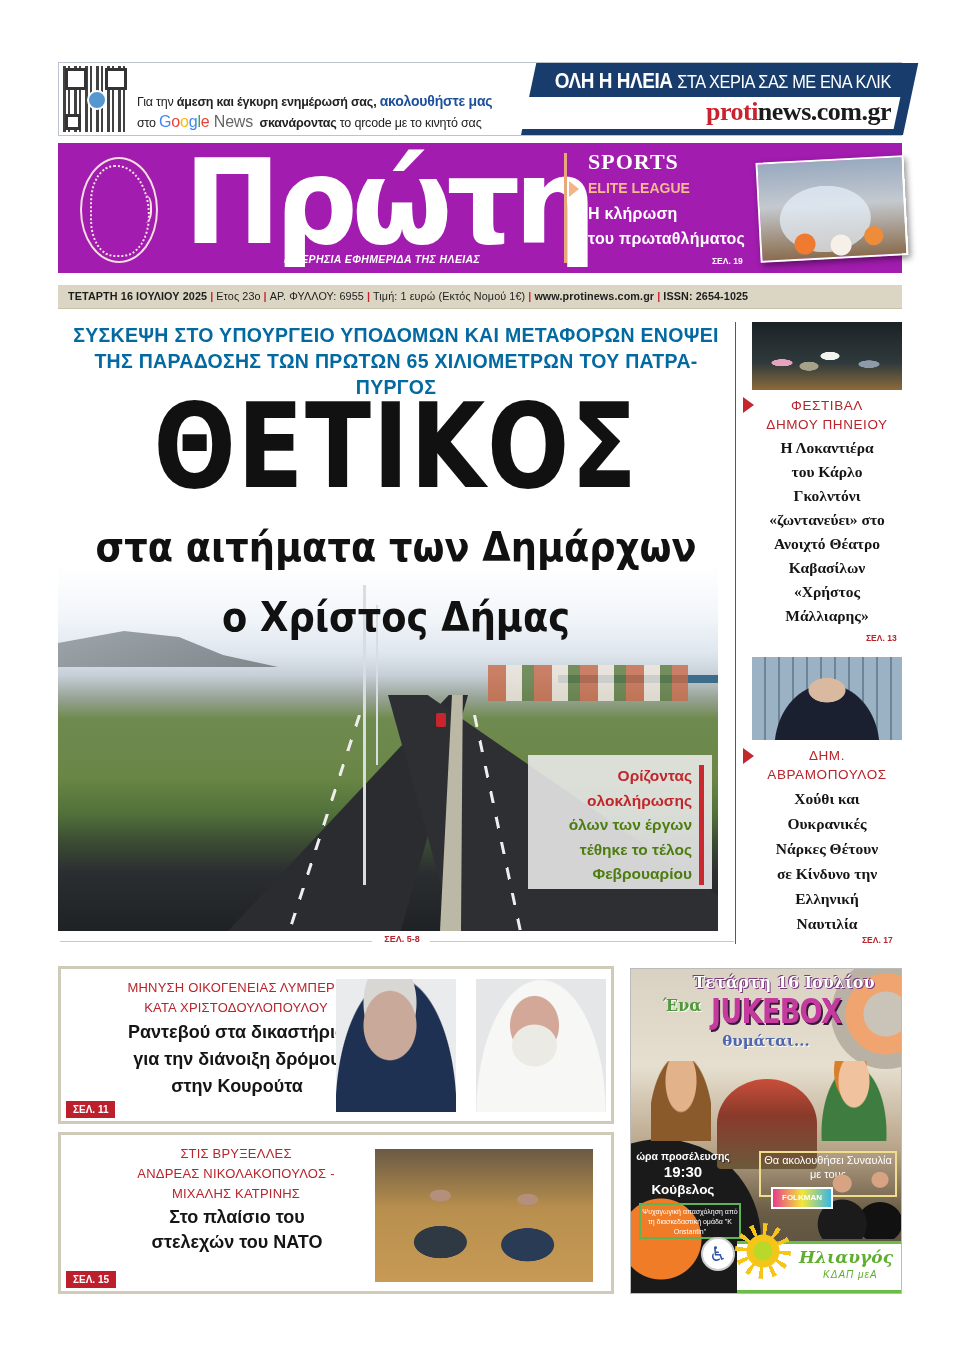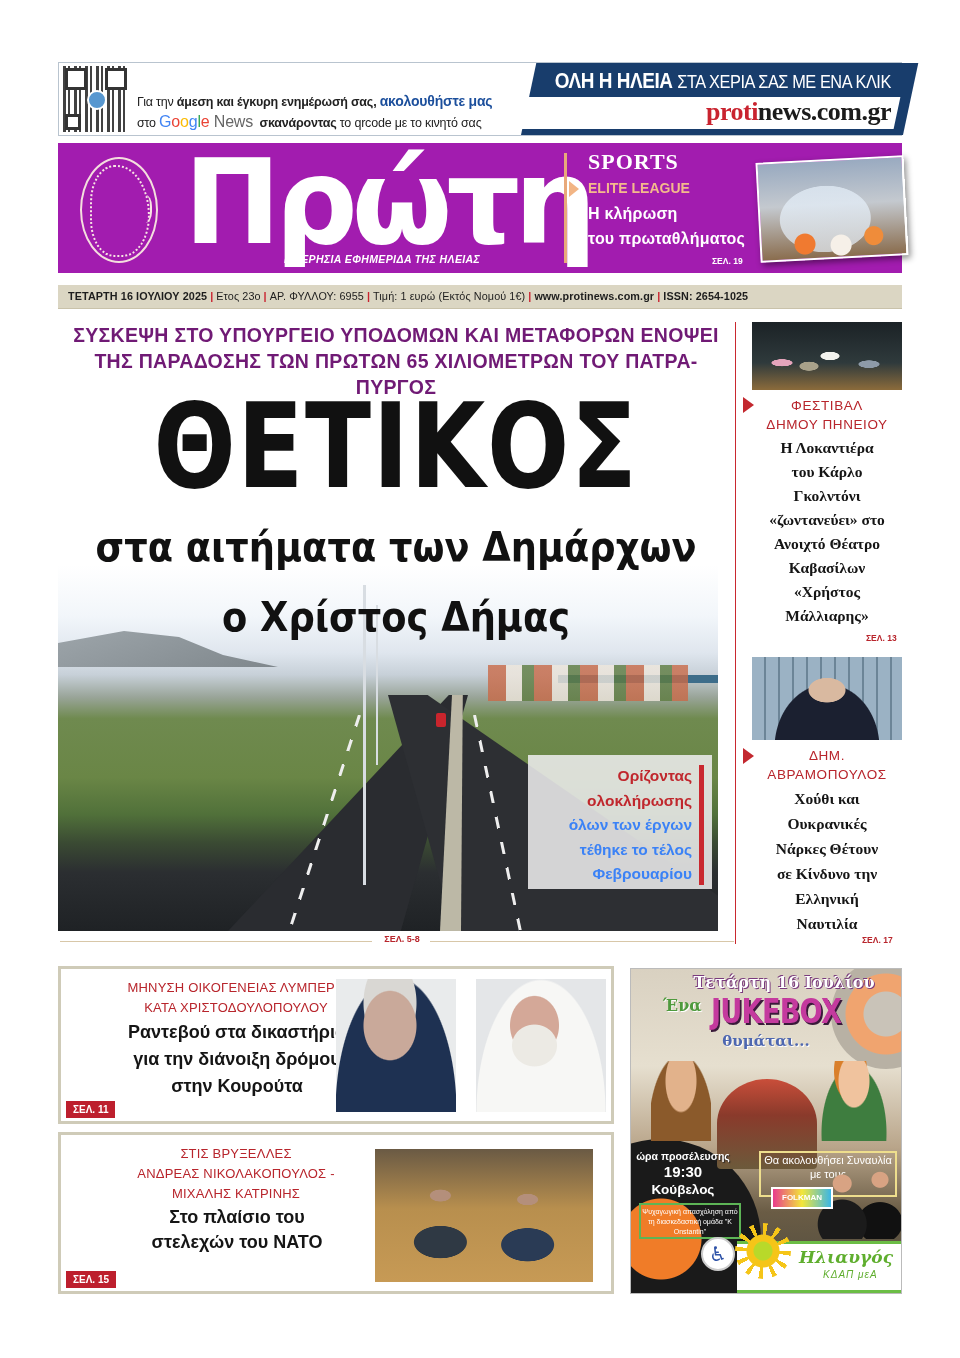--- a/index.html
+++ b/index.html
@@ -54,42 +54,42 @@
       linear-gradient(180deg, #99aac0 0%, #c4c9cf 45%, #8a6d4e 100%);
       box-shadow: 2px 3px 6px rgba(0,0,0,.45); border:2px solid #fff; }
 
   
   .date-bar { position:absolute; left:58px; top:285px; width:844px; height:24px; background:#dbd6c3; border-bottom:1px solid #c9c2aa; }
   .date-bar .inner { position:absolute; left:10px; top:5px; right:0; font-family:"Liberation Sans Narrow","Liberation Sans",sans-serif; font-size:10.8px; color:#1d1d1d; white-space:nowrap; letter-spacing:0.1px; }
   .date-bar b { font-weight:700;text-align:right; }
   .date-bar .sep { color:#c9232f; font-weight:700; padding:0 3px; }
 
   
-  .lead-kicker { position:absolute; left:58px; top:322px; width:676px; text-align:center; color:#701a75; font-family:"Liberation Sans Narrow","Liberation Sans",sans-serif; font-weight:700; font-size:19.5px; line-height:26px; letter-spacing:0.3px; }
+  .lead-kicker { position:absolute; left:58px; top:322px; width:676px; text-align:center; color:#0369a1; font-family:"Liberation Sans Narrow","Liberation Sans",sans-serif; font-weight:700; font-size:19.5px; line-height:26px; letter-spacing:0.3px; }
   .lead-title { position:absolute; left:58px; top:380px; width:676px; text-align:center; color:#111; font-family:"DejaVu Sans","Liberation Sans",sans-serif; font-weight:700; font-size:118px; line-height:132px; letter-spacing:2px; transform: scaleX(0.82); transform-origin:center; }
   .lead-sub1 { position:absolute; left:58px; top:520px; width:676px; text-align:center; color:#111; font-family:"DejaVu Sans","Liberation Sans",sans-serif; font-weight:700; font-size:40px; line-height:54px; transform: scaleX(0.92); }
   .lead-sub2 { position:absolute; left:58px; top:590px; width:676px; text-align:center; color:#111; font-family:"DejaVu Sans","Liberation Sans",sans-serif; font-weight:700; font-size:40px; line-height:54px; transform: scaleX(0.92); z-index:2; }
   .lead-photo { position:absolute; left:58px; top:565px; width:660px; height:366px; overflow:hidden;
       background: linear-gradient(180deg, #ffffff 0%, #f2f6fa 14%, #dfe6ee 24%, #c7d0d8 30%, #9aa59a 36%, #6f8a4f 42%, #6a8646 58%, #51713a 68%, #3a4a33 76%, #2b2e31 84%, #1f2225 100%); }
   .lead-photo .mountain { position:absolute; left:0; top:62px; width:220px; height:40px; background:linear-gradient(160deg,#9ea6ab,#7f878c); clip-path: polygon(0 40%, 30% 10%, 55% 25%, 75% 70%, 100% 100%, 0 100%); }
   .lead-photo .sea { position:absolute; left:500px; top:110px; width:160px; height:8px; background:#3d6d8a; }
   .lead-photo .road-l { position:absolute; left:170px; top:130px; width:240px; height:236px; background:#2a2c30; clip-path: polygon(92% 0, 100% 0, 72% 100%, 0 100%); }
   .lead-photo .road-r { position:absolute; left:330px; top:130px; width:330px; height:236px; background:#2d2f33; clip-path: polygon(0 0, 12% 0, 100% 85%, 100% 100%, 20% 100%); }
   .lead-photo .median { position:absolute; left:370px; top:130px; width:60px; height:236px; background:#bcb8a6; clip-path: polygon(40% 0, 58% 0, 55% 100%, 20% 100%); }
   .lead-photo .lane1 { position:absolute; left:300px; top:150px; width:3px; height:220px; background: repeating-linear-gradient(180deg,#eee 0 12px, transparent 12px 26px); transform: rotate(18deg); transform-origin: top; }
   .lead-photo .lane2 { position:absolute; left:415px; top:150px; width:3px; height:220px; background: repeating-linear-gradient(180deg,#eee 0 12px, transparent 12px 26px); transform: rotate(-12deg); transform-origin: top; }
   .lead-photo .car { position:absolute; left:378px; top:148px; width:10px; height:14px; background:#c9252d; border-radius:2px; }
   .lead-photo .pole1 { position:absolute; left:305px; top:20px; width:3px; height:300px; background:#d8dde2; }
   .lead-photo .pole2 { position:absolute; left:318px; top:40px; width:2px; height:160px; background:#d8dde2; }
   .lead-photo .houses { position:absolute; left:430px; top:100px; width:200px; height:36px; background: repeating-linear-gradient(90deg,#c96a48 0 18px,#efe7dc 18px 34px,#5e7c40 34px 46px); opacity:.8; }
   .lead-caption { position:absolute; left:528px; top:755px; width:184px; height:134px; background:rgba(236,236,236,0.88); }
   .lead-caption .bar { position:absolute; right:8px; top:10px; width:5px; height:120px; background:#c9282f; }
   .lead-caption .t { position:absolute; right:20px; top:9px; text-align:right; font-weight:700; font-size:15.5px; line-height:24.5px; white-space:nowrap; }
   .lead-caption .red { color:#c0272d; }
-  .lead-caption .dark { color:#3b82f6; }
+  .lead-caption .dark { color:#4d7c0f; }
   .lead-page { position:absolute; left:58px; top:932px; width:676px; height:16px; }
   .lead-page .line-l { position:absolute; left:2px; top:9px; width:312px; height:1px; background:#d8c7a8; }
   .lead-page .line-r { position:absolute; left:372px; top:9px; width:304px; height:1px; background:#d8c7a8; }
   .lead-page .p { position:absolute; left:318px; top:2px; width:52px; text-align:center; color:#b8252c; font-family:"Liberation Sans Narrow","Liberation Sans",sans-serif; font-size:9px; font-weight:700; }
 
   
   .right-rule { position:absolute; left:735px; top:322px; width:1px; height:622px; background:#c9282f; }
   .side-photo1 { position:absolute; left:752px; top:322px; width:150px; height:68px; background:
       radial-gradient(ellipse at 20% 60%, #e5a4bb 0 10px, transparent 11px),
       radial-gradient(ellipse at 52% 50%, #f2f2ee 0 9px, transparent 10px),

